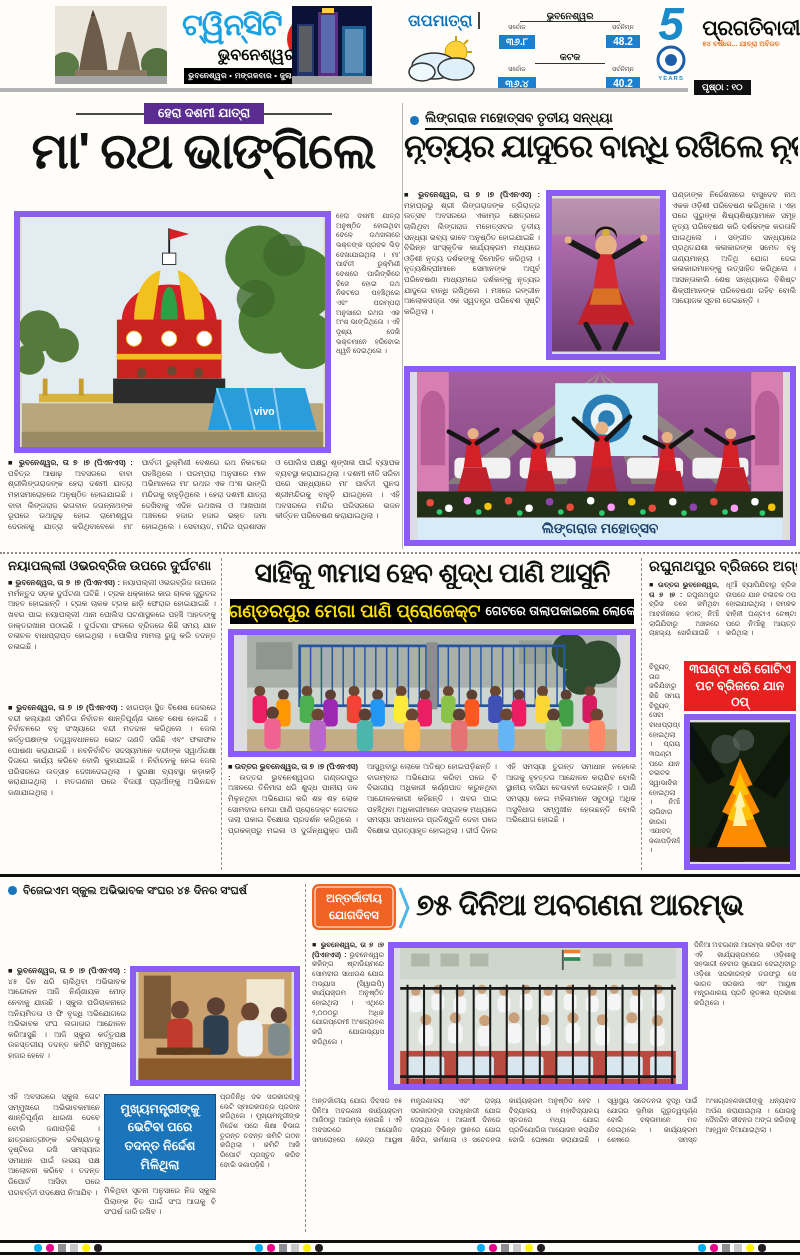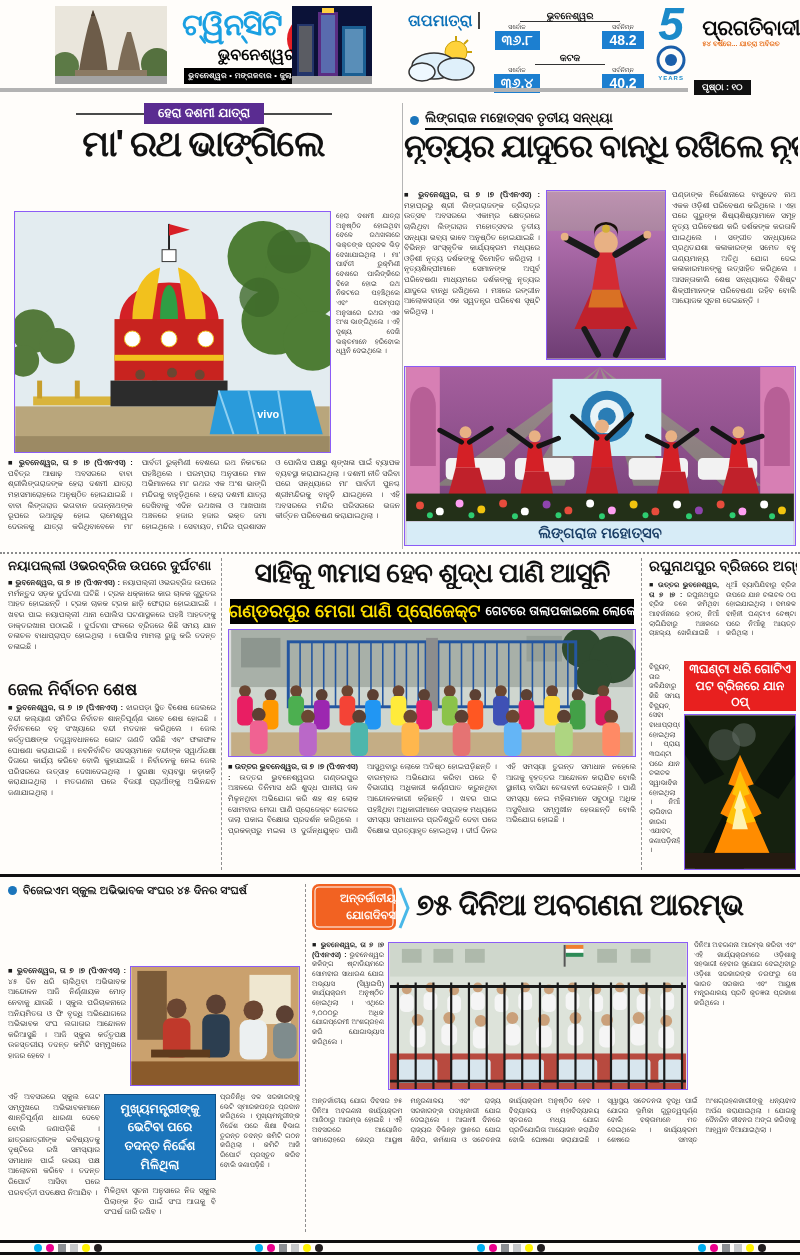--- a/index.html
+++ b/index.html
@@ -8,60 +8,60 @@
         font-family:"Liberation Sans","DejaVu Sans",sans-serif;color:#111;overflow:hidden}
   .abs{position:absolute}
   .bodytxt{font-size:7.6px;line-height:1.4;text-align:justify;color:#1c1c1c}
   .tiny{font-size:7px;line-height:1.38}
   .dl{font-weight:bold}
   .cols2{column-count:2;column-gap:7px}
   .cols3{column-count:3;column-gap:9px}
   .cols5{column-count:5;column-gap:8px}
   .vrule-dash{border-left:1px dashed #8f8f8f}
   .vrule-solid{border-left:1px solid #b5b5b5}
-  .photo{border:1px solid #8b5cf6;overflow:hidden;background:#ddd}
+  .photo{border:6px solid #8b5cf6;overflow:hidden;background:#ddd}
   .photo svg{display:block;width:100%;height:100%}
   
   .mast-title{font-size:30px;font-weight:800;color:#1ba0e2;letter-spacing:-1px;white-space:nowrap}
   .mast-badge{width:54px;height:50px;border-radius:50%;background:#e31e24;color:#fff;display:flex;
               align-items:center;justify-content:center;font-weight:800;font-size:12px}
   .mast-city{font-size:16px;font-weight:800;color:#000;text-align:center}
   .mast-strip{background:#000;color:#fff;font-size:7.5px;font-weight:bold;display:flex;
               align-items:center;justify-content:center;letter-spacing:.3px}
   .wx-label{font-size:16px;font-weight:800;color:#0d72b9;border-right:2px solid #444;padding-right:6px}
   .wx-city{font-size:9.5px;font-weight:800;text-align:center;border-bottom:1px solid #333;line-height:1.2}
   .wx-sub{font-size:6.3px;color:#222;text-align:center}
-  .wx-val{background:#1c7fd0;color:#fff;font-weight:800;font-size:14px;padding:1px 7px;display:inline-block}
+  .wx-val{background:#1c7fd0;color:#fff;font-weight:800;font-size:10px;padding:1px 7px;display:inline-block}
   .brand-5{font-size:46px;font-weight:800;color:#1b8ac9;line-height:.9;font-style:italic}
   .brand-name{font-size:21px;font-weight:800;color:#0a0a0a;letter-spacing:-.5px}
   .brand-tag{font-size:7px;color:#e8701c;font-weight:bold}
   .years{font-size:6px;color:#1b8ac9;font-weight:bold;letter-spacing:1px}
   .pageno{background:#111;color:#fff;font-size:9px;font-weight:bold;padding:2px 8px}
   
   .kicker-line{height:2px;background:#4a4a4a}
   .kicker-box{background:#5a2c91;color:#fff;font-weight:800;font-size:12.5px;padding:3px 14px;white-space:nowrap}
-  .h-main{font-size:36px;font-weight:800;letter-spacing:-2px;text-align:center;line-height:1.1;white-space:nowrap}
+  .h-main{font-size:50px;font-weight:800;letter-spacing:-2px;text-align:center;line-height:1.1;white-space:nowrap}
   .bullet{width:9px;height:9px;border-radius:50%;background:#1b75bb;display:inline-block;margin-right:6px;flex:none}
   .kicker2{font-size:13px;font-weight:800;border-bottom:2px solid #111;padding-bottom:2px;white-space:nowrap}
   .h-dance{font-size:32px;font-weight:800;letter-spacing:-1.5px;white-space:nowrap;line-height:1.05}
   .h-mid-l{font-size:13px;font-weight:800;white-space:nowrap}
   .h-jail{font-size:17px;font-weight:800}
   .h-water{font-size:27px;font-weight:800;letter-spacing:-1px;white-space:nowrap;text-align:center}
   .waterbar{background:#000;display:flex;align-items:center;justify-content:center;gap:5px;white-space:nowrap}
   .waterbar .y{color:#ffe000;font-weight:800;font-size:18px}
   .waterbar .w{color:#fff;font-weight:800;font-size:12.5px}
   .h-fire{font-size:14.5px;font-weight:800;white-space:nowrap}
   .redbox{background:#e8201f;color:#fff;font-weight:800;font-size:12.5px;text-align:center;
           display:flex;align-items:center;justify-content:center;line-height:1.35;padding:4px}
   .kicker3{font-size:11px;font-weight:800;white-space:nowrap}
   .h-school{font-size:23px;font-weight:800;letter-spacing:-1px;line-height:1.3}
   .bluebox{background:#1b75bb;color:#fff;font-weight:800;font-size:12.5px;text-align:center;
            display:flex;align-items:center;justify-content:center;line-height:1.5;padding:6px;border:1px solid #0d4f85}
   .badge{background:#f26222;color:#fff;font-weight:800;font-size:11.5px;text-align:center;border-radius:7px;
-         display:flex;flex-direction:column;align-items:flex-end;justify-content:center;line-height:1.5;
+         display:flex;flex-direction:column;align-items:center;justify-content:center;line-height:1.5;
          box-shadow:inset 0 0 0 2.5px #f26222, inset 0 0 0 3.5px #fff}
   .h-yoga{font-size:30px;font-weight:800;letter-spacing:-1px;white-space:nowrap}
   
   .regbar{border-top:3px solid #101010;border-bottom:3px solid #101010;display:flex;align-items:center;
           justify-content:space-between;padding:0 34px}
   .reg-group{display:flex;align-items:center;gap:4px}
   .rdot{width:8px;height:8px;border-radius:50%;display:inline-block}
   .rsq{width:8px;height:8px;display:inline-block}
 </style>
 </head>
@@ -364,21 +364,20 @@
     </svg>
   </div>
 
   <div class="abs" style="left:0;top:552px;width:800px;border-top:2px dotted #8a8a8a"></div>
 
   <div class="abs h-mid-l" style="left:8px;top:558px;width:208px;overflow:hidden">ନୟାପଲ୍ଲୀ ଓଭରବ୍ରିଜ ଉପରେ ଦୁର୍ଘଟଣା</div>
   <div class="abs bodytxt" style="left:8px;top:578px;width:208px;height:94px;overflow:hidden">
     <span class="dl">■ ଭୁବନେଶ୍ୱର, ତା ୭ ।୭ (ପିଏନଏସ) :</span>
     <span>ନୟାପଲ୍ଲୀ ଓଭରବ୍ରିଜ ଉପରେ ମର୍ମନ୍ତୁଦ ସଡ଼କ ଦୁର୍ଘଟଣା ଘଟିଛି । ଟ୍ରକ ଧକ୍କାରେ କାର ଚାଳକ ଗୁରୁତର ଆହତ ହୋଇଛନ୍ତି । ଟ୍ରକ ଚାଳକ ଟ୍ରକ ଛାଡ଼ି ଫେରାର ହୋଇଯାଇଛି । ଖବର ପାଇ ନୟାପଲ୍ଲୀ ଥାନା ପୋଲିସ ଘଟଣାସ୍ଥଳରେ ପହଞ୍ଚି ଆହତଙ୍କୁ ଡାକ୍ତରଖାନା ପଠାଇଛି । ଦୁର୍ଘଟଣା ଫଳରେ ବ୍ରିଜରେ କିଛି ସମୟ ଯାନ ଚଳାଚଳ ବାଧାପ୍ରାପ୍ତ ହୋଇଥିଲା । ପୋଲିସ ମାମଲା ରୁଜୁ କରି ତଦନ୍ତ ଚଳାଇଛି ।</span>
   </div>
-  <div class="abs h-jail" style="left:8px;top:680px;width:208px">ଜେଲ ନିର୍ବାଚନ ଶେଷ</div>
   <div class="abs bodytxt" style="left:8px;top:703px;width:208px;height:166px;overflow:hidden">
     <span class="dl">■ ଭୁବନେଶ୍ୱର, ତା ୭ ।୭ (ପିଏନଏସ) :</span>
     <span>ଝାରପଡ଼ା ସ୍ଥିତ ବିଶେଷ ଜେଲରେ ବନ୍ଦୀ କଲ୍ୟାଣ ସମିତିର ନିର୍ବାଚନ ଶାନ୍ତିପୂର୍ଣ୍ଣ ଭାବେ ଶେଷ ହୋଇଛି । ନିର୍ବାଚନରେ ବହୁ ସଂଖ୍ୟାରେ ବନ୍ଦୀ ମତଦାନ କରିଥିଲେ । ଜେଲ କର୍ତ୍ତୃପକ୍ଷଙ୍କ ତତ୍ତ୍ୱାବଧାନରେ ଭୋଟ ଗଣତି ସରିଛି ଏବଂ ଫଳାଫଳ ଘୋଷଣା କରାଯାଇଛି । ନବନିର୍ବାଚିତ ସଦସ୍ୟମାନେ ବନ୍ଦୀଙ୍କ ସ୍ୱାର୍ଥରକ୍ଷା ଦିଗରେ କାର୍ଯ୍ୟ କରିବେ ବୋଲି କୁହାଯାଇଛି । ନିର୍ବାଚନକୁ ନେଇ ଜେଲ ପରିସରରେ ଉତ୍ସାହ ଦେଖାଦେଇଥିଲା । ସୁରକ୍ଷା ବ୍ୟବସ୍ଥା କଡ଼ାକଡ଼ି କରାଯାଇଥିଲା । ମତଗଣନା ପରେ ବିଜୟୀ ପ୍ରାର୍ଥୀଙ୍କୁ ଅଭିନନ୍ଦନ ଜଣାଯାଇଥିଲା ।</span>
   </div>
 
   <div class="abs vrule-dash" style="left:221px;top:558px;height:312px"></div>
 
   <div class="abs h-water" style="left:228px;top:558px;width:408px;overflow:hidden">ସାହିକୁ ୩ମାସ ହେବ ଶୁଦ୍ଧ ପାଣି ଆସୁନି</div>
   <div class="abs waterbar" style="left:230px;top:599px;width:404px;height:25px">
     <span class="y">ଗଣ୍ଡରପୁର ମେଗା ପାଣି ପ୍ରୋଜେକ୍ଟ</span>

